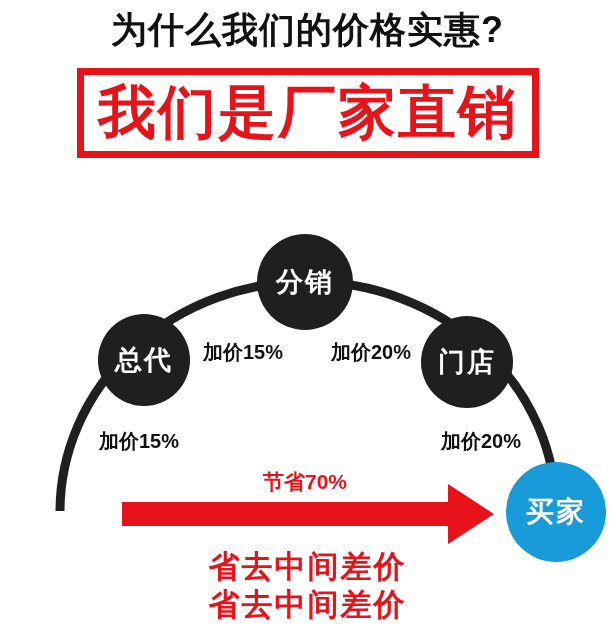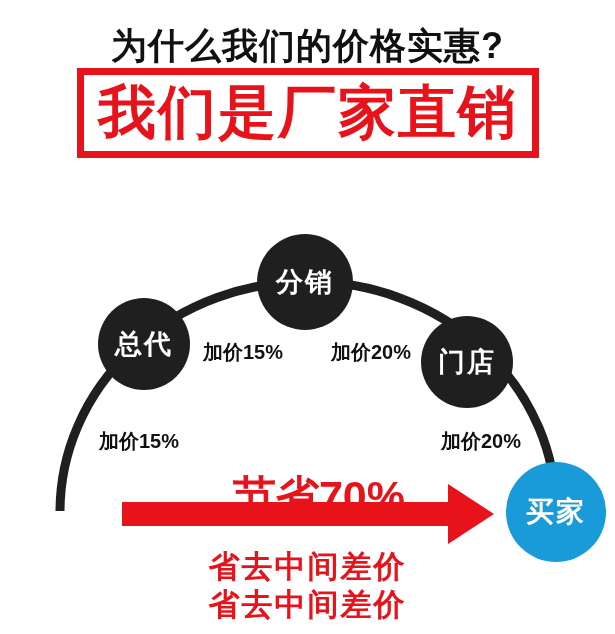--- a/index.html
+++ b/index.html
@@ -14,21 +14,20 @@
     margin:0 auto;
     background:#fff;
     font-family:"Liberation Sans","DejaVu Sans",sans-serif;
     overflow:hidden;
   }
   .page-title{
     position:absolute;left:0;top:6px;width:615px;
     text-align:center;
     font-size:36px;font-weight:bold;color:#111;
     letter-spacing:1px;
-    margin-top:16px;
   }
   .banner-box{
     position:absolute;left:77px;top:68px;width:448px;height:76px;
     border:7px solid var(--red);
     display:flex;align-items:center;justify-content:center;
   }
   .banner-text{
     font-size:58px;font-weight:bold;color:var(--red);
     letter-spacing:2px;white-space:nowrap;text-align:center;
   }
@@ -44,36 +43,36 @@
   .node{
     position:absolute;border-radius:50%;
     display:flex;align-items:center;justify-content:center;
     color:#fff;font-weight:bold;
     z-index:2;letter-spacing:2px;
   }
   .node-black{background:var(--node_black);}
   .node-blue{background:var(--blue);}
   .node-factory{left:7px;top:458px;width:106px;height:106px;font-size:28px;}
   .node-buyer{left:506px;top:462px;width:100px;height:100px;font-size:28px;}
-  .node-agent{left:98px;top:298px;width:92px;height:92px;font-size:27px;}
+  .node-agent{left:98px;top:314px;width:92px;height:92px;font-size:27px;}
   .node-distribution{left:257px;top:234px;width:96px;height:96px;font-size:27px;}
   .node-store{left:421px;top:316px;width:92px;height:92px;font-size:27px;}
   .markup-label{
     position:absolute;width:130px;text-align:center;
     font-size:20px;font-weight:bold;color:#111;
     z-index:3;white-space:nowrap;
   }
   .markup-agent-upper{left:178px;top:339px;}
   .markup-store-upper{left:306px;top:339px;}
   .markup-agent-lower{left:74px;top:428px;}
   .markup-store-lower{left:416px;top:428px;}
   .savings-label{
     position:absolute;left:205px;top:468px;width:200px;
-    text-align:right;
-    font-size:43px;font-weight:bold;color:var(--red);
+    text-align:center;
+    font-size:21px;font-weight:bold;color:var(--red);
     z-index:3;white-space:nowrap;
   }
   .footer-line{
     position:absolute;left:0;width:615px;text-align:center;
     font-size:31px;font-weight:bold;color:var(--red);
     z-index:3;letter-spacing:2px;
   }
   .footer-line-1{top:546px;}
   .footer-line-2{top:584px;}
 </style>

